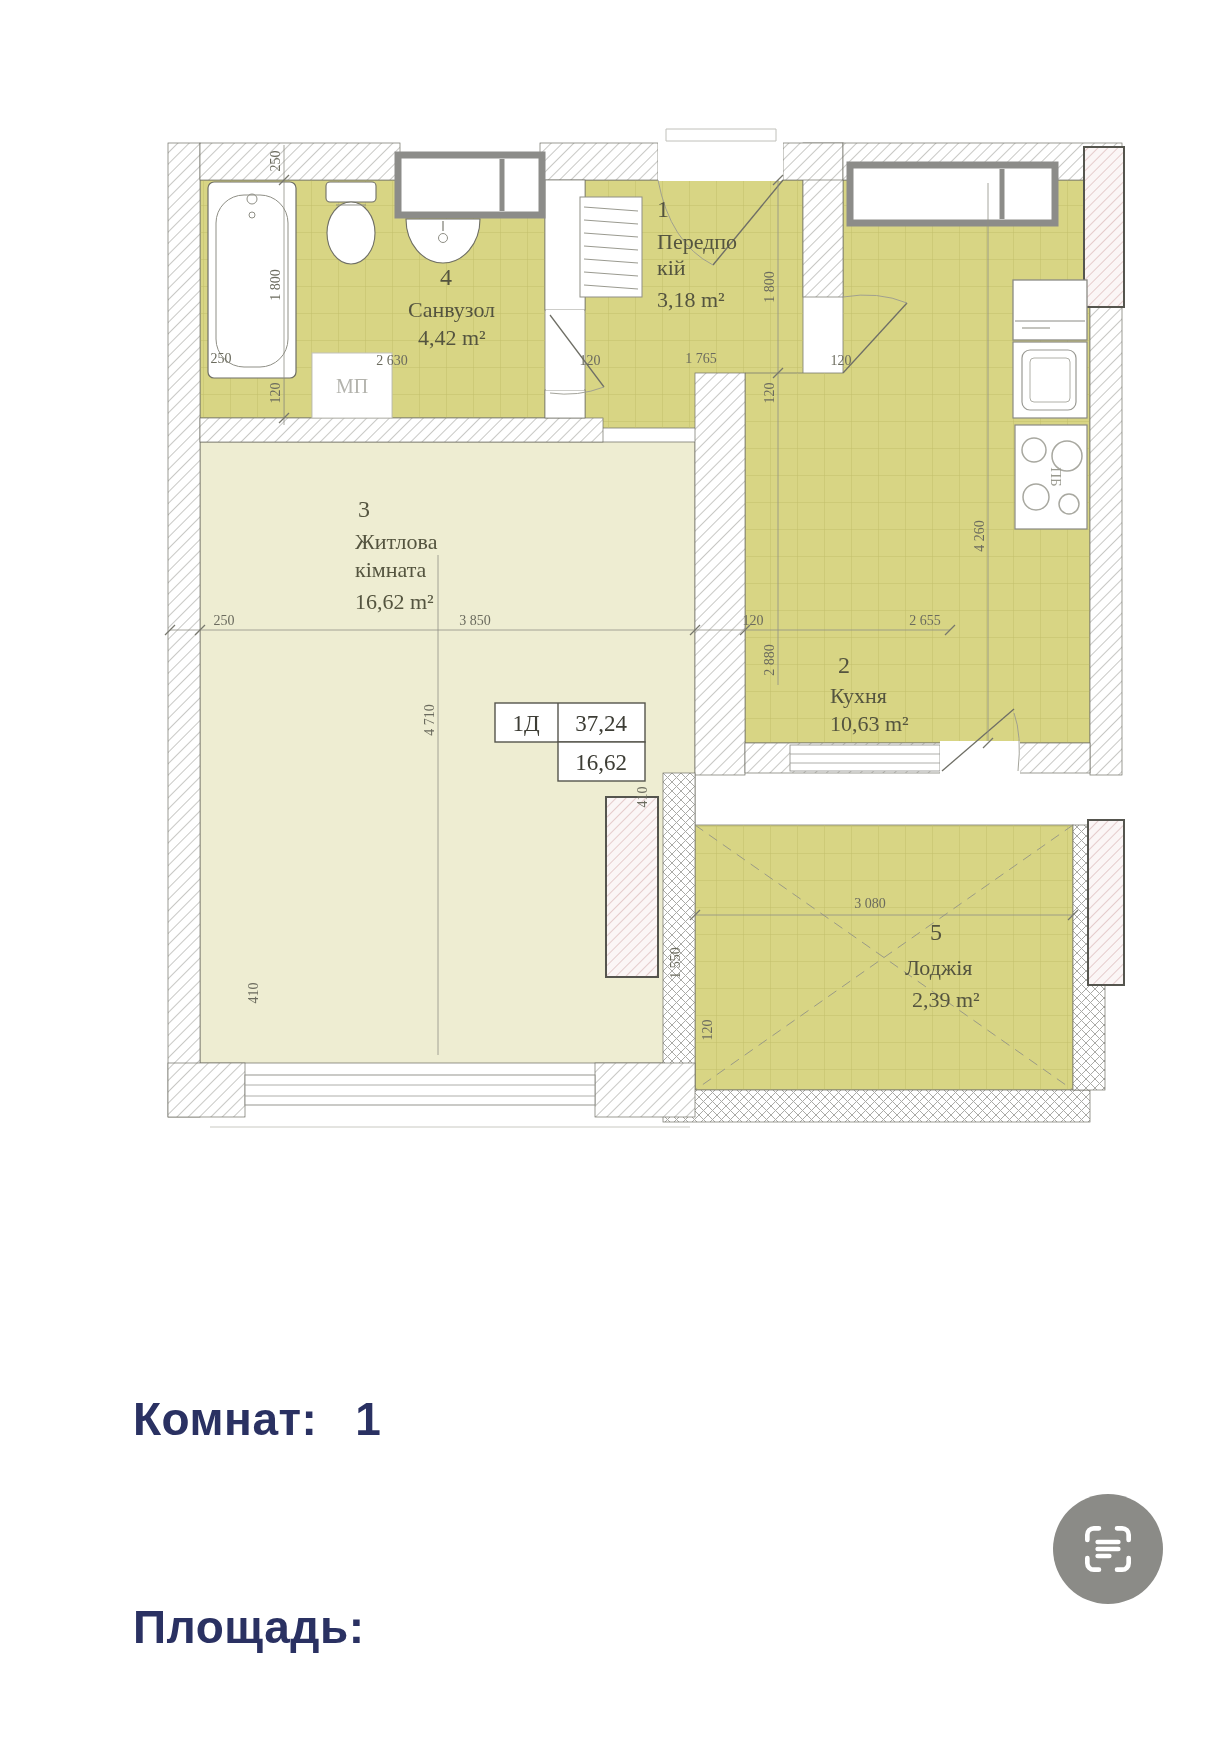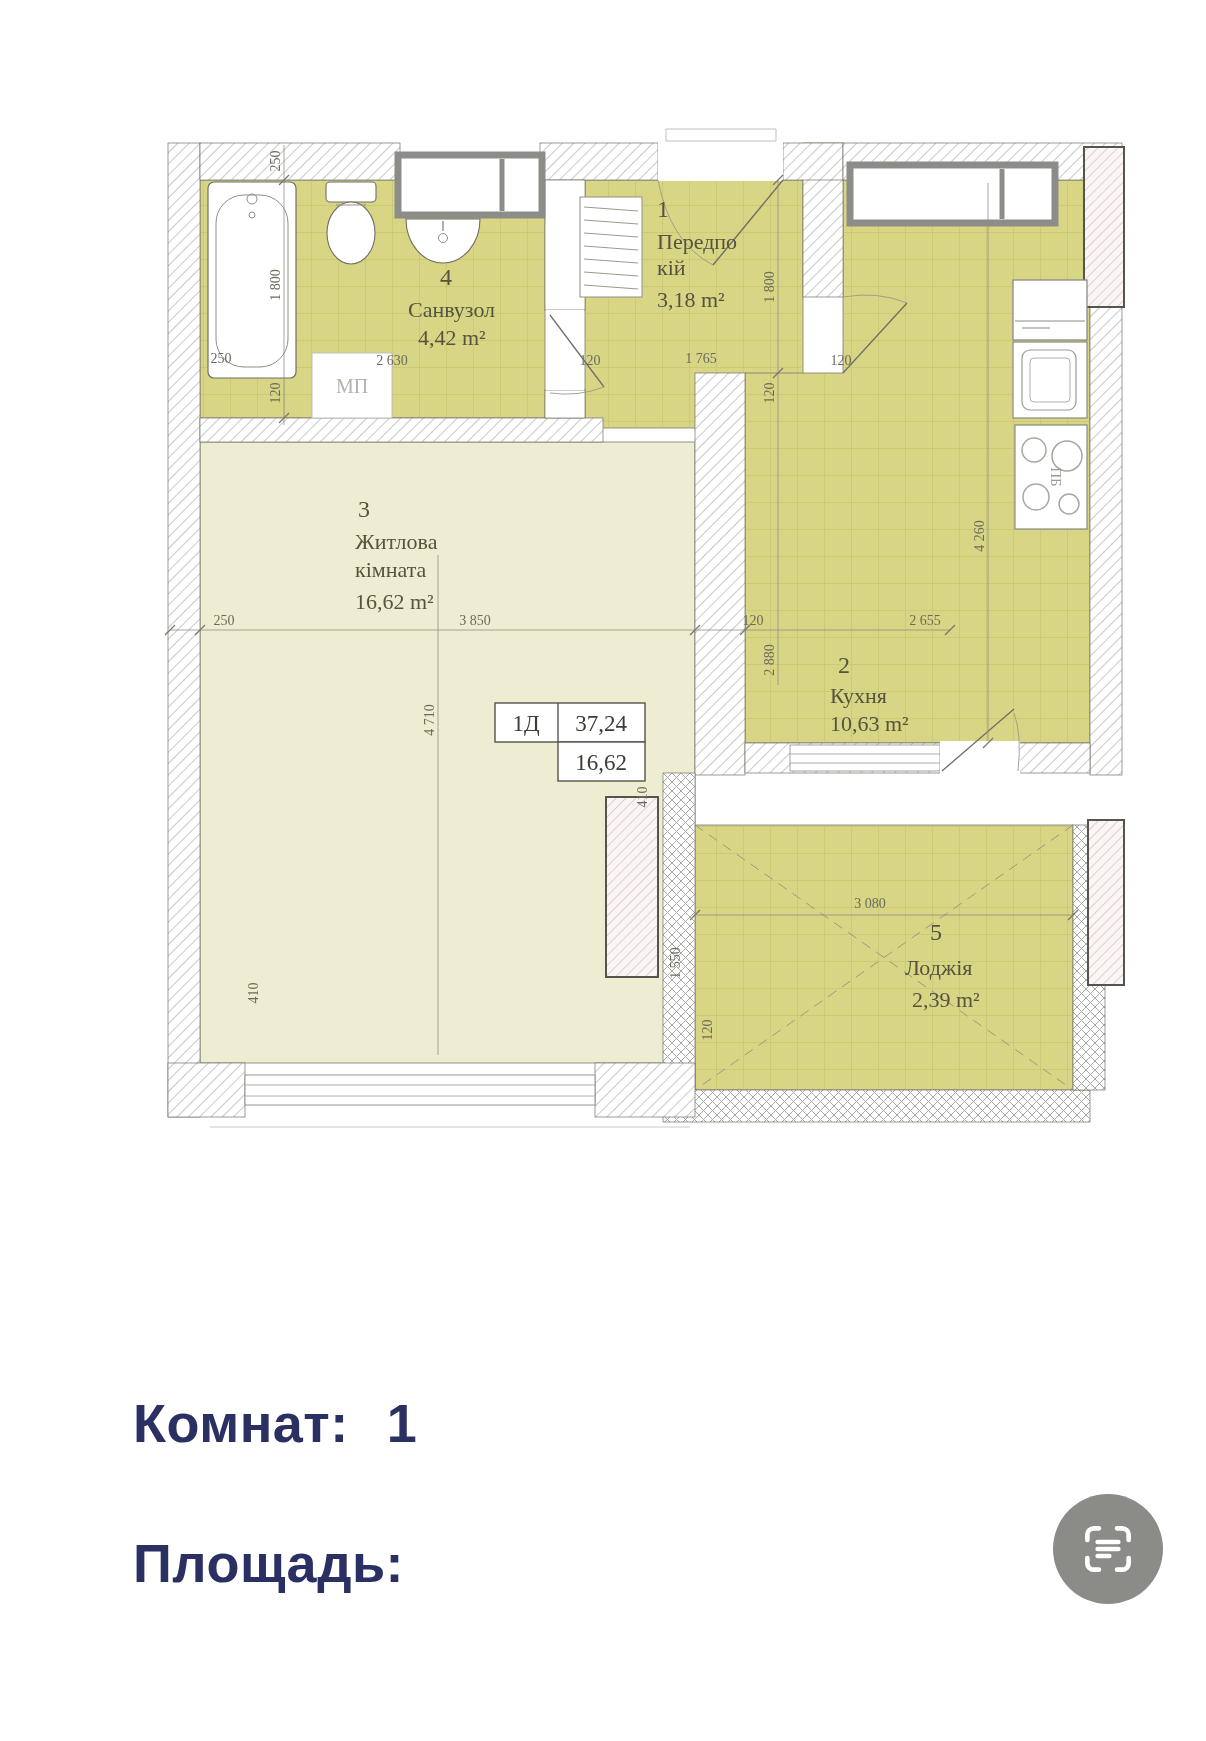--- a/index.html
+++ b/index.html
@@ -8,21 +8,21 @@
   #plan-wrap{position:absolute;left:150px;top:125px;width:975px;height:1010px;}
   svg text{font-family:"Liberation Serif","DejaVu Serif",serif;}
   .room-num{font-size:24px;fill:#54543f;}
   .room-name{font-size:22px;fill:#54543f;}
   .room-area{font-size:22px;fill:#54543f;}
   .dim{font-size:14px;fill:#6b6b5e;}
   .tagtxt{font-size:23px;fill:#3d3d35;}
   .mp{font-size:20px;fill:#b3b3ad;}
   .pb{font-size:15px;fill:#9a9a90;}
   .summary-row{position:absolute;left:133px;display:flex;align-items:baseline;
-               color:#2a3162;font-weight:700;font-size:54px;letter-spacing:.5px;}
+               color:#2a3162;font-weight:700;font-size:46px;letter-spacing:.5px;}
   .summary-row .val{margin-left:38px;}
   #scan-btn{position:absolute;left:1053px;top:1494px;width:110px;height:110px;border-radius:50%;
             background:#8b8b87;display:flex;align-items:center;justify-content:center;cursor:pointer;border:none;}
 </style>
 </head>
 <body>
 
 <div id="screen">
 
   <div id="plan-wrap">
@@ -274,21 +274,21 @@
       <text class="tagtxt" x="451" y="606" text-anchor="middle">37,24</text>
       <text class="tagtxt" x="451" y="645" text-anchor="middle">16,62</text>
     </g>
   </svg>
   </div>
 
   <div class="summary-row" style="top:1392px;">
     <span>Комнат:</span>
     <span class="val">1</span>
   </div>
-  <div class="summary-row" style="top:1532px;">
+  <div class="summary-row" style="top:1600px;">
     <span>Площадь:</span>
   </div>
 
   <button id="scan-btn">
     <svg width="62" height="62" viewBox="0 0 24 24" fill="none" stroke="#ffffff" stroke-width="1.8" stroke-linecap="round" stroke-linejoin="round">
       <path d="M8.5,4 H6.5 A2.5,2.5 0 0 0 4,6.5 V8.5"></path>
       <path d="M15.5,4 h2 A2.5,2.5 0 0 1 20,6.5 V8.5"></path>
       <path d="M8.5,20 H6.5 A2.5,2.5 0 0 1 4,17.5 V15.5"></path>
       <path d="M15.5,20 h2 A2.5,2.5 0 0 0 20,17.5 V15.5"></path>
       <path d="M8,9.3 H16"></path>

